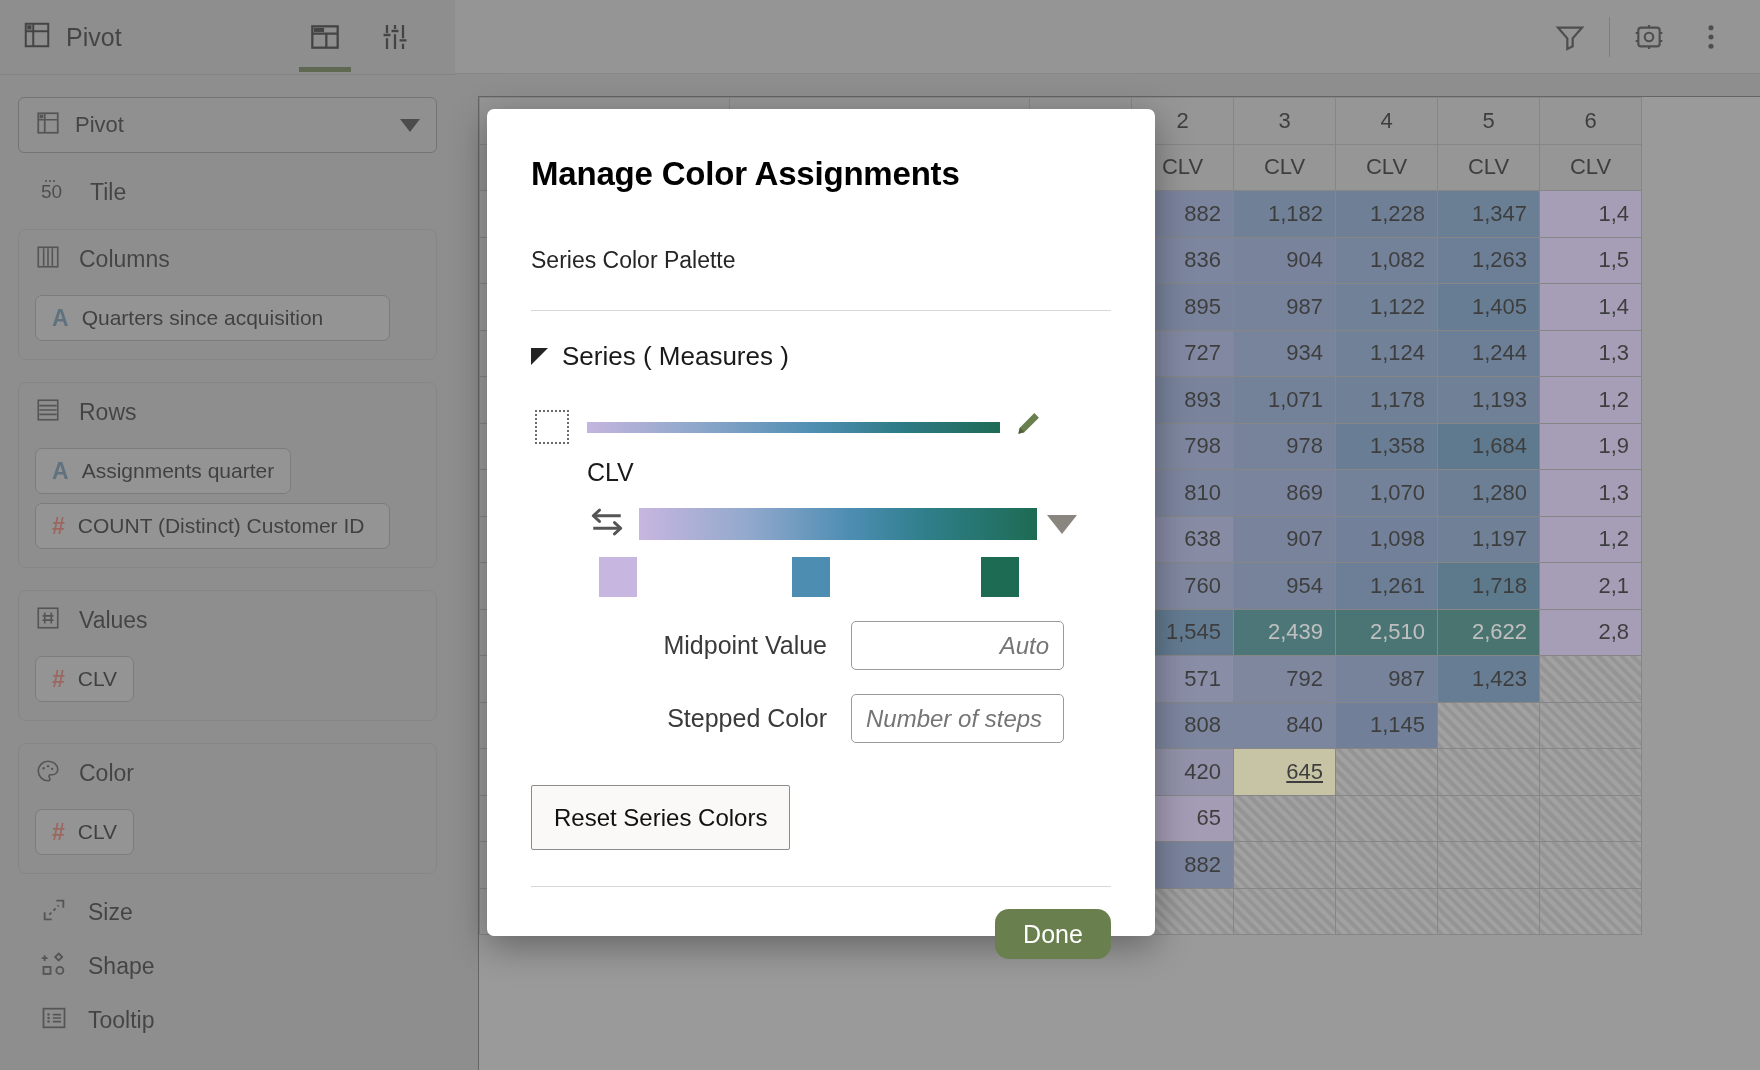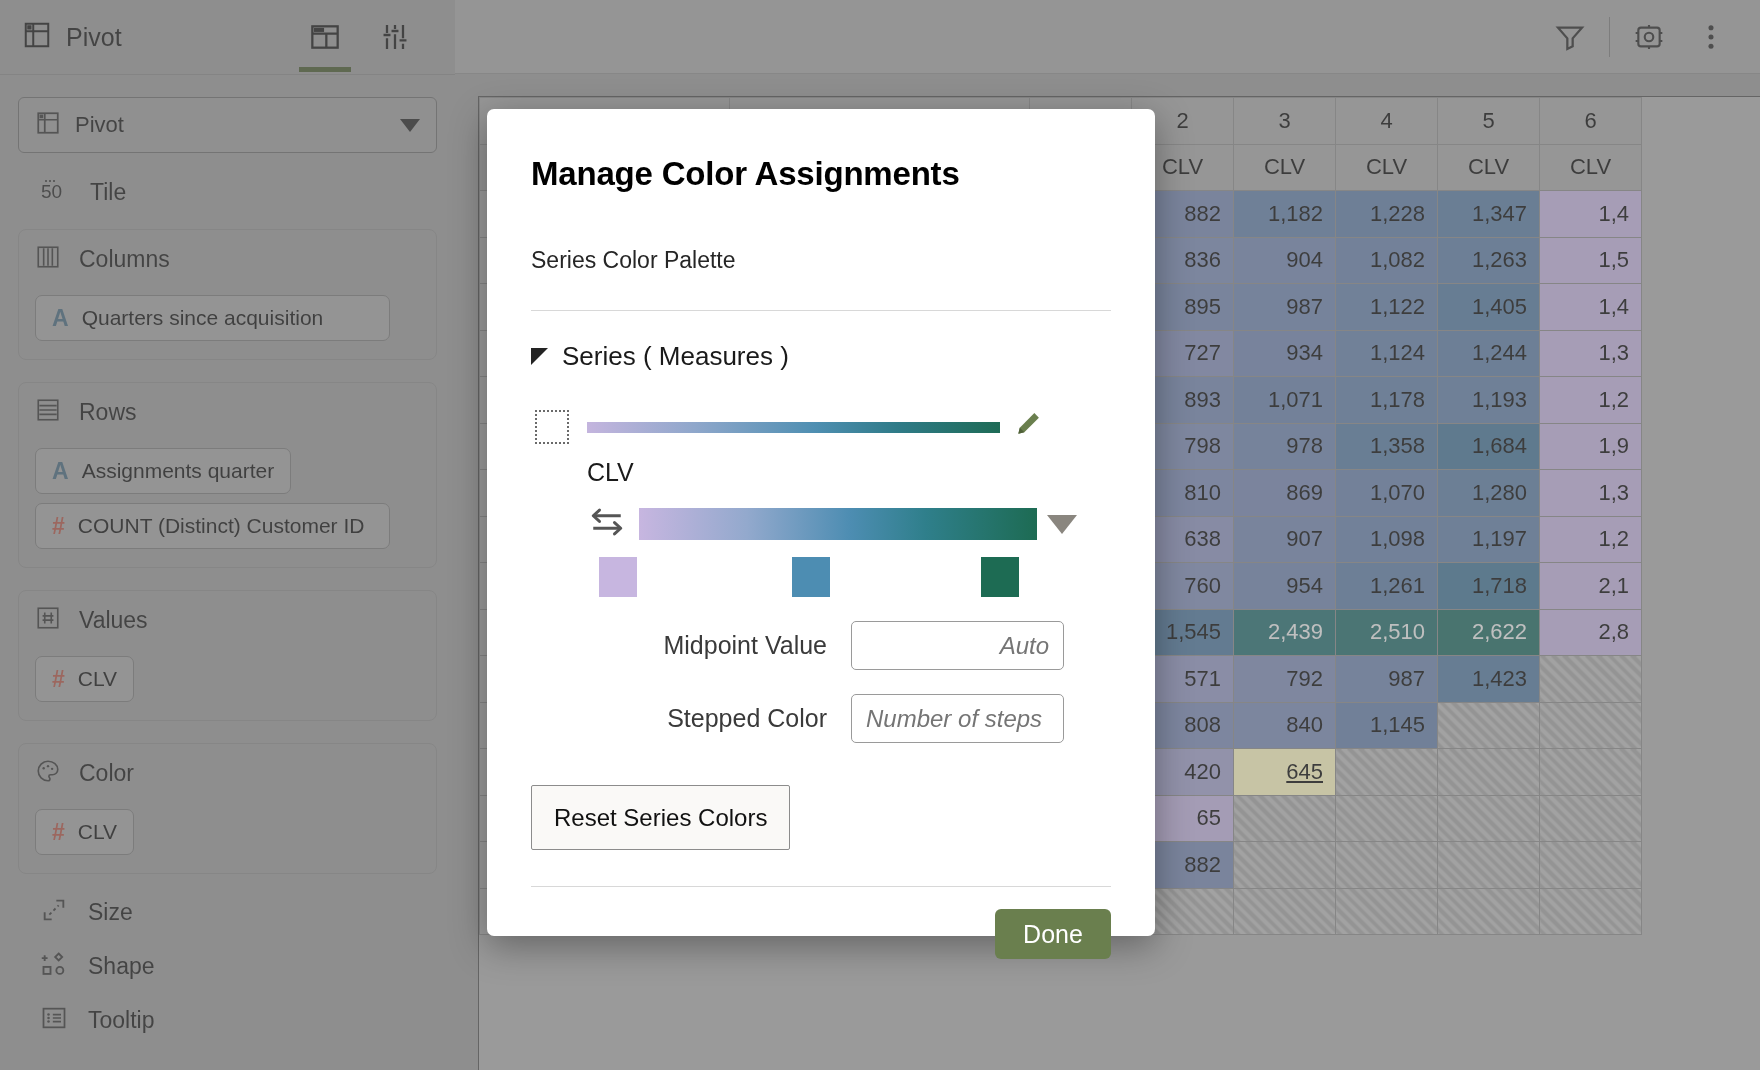--- a/index.html
+++ b/index.html
@@ -177,21 +177,21 @@
 
   .reset-btn {
     margin-top:42px; height:65px; padding:0 22px; border:1px solid #8c8c8c;
     border-radius:2px; background:#faf9f7; font-size:24px; color:#111;
     font-family:"Liberation Sans",sans-serif; cursor:pointer;
   }
 
   .modal-footer-hr { height:1px; background:#d8d8d8; margin-top:36px; }
   .done-wrap { display:flex; justify-content:flex-end; margin-top:22px; }
   .done-btn {
-    width:116px; height:50px; background:#6a7f4e; border:0; border-radius:6px;
+    width:116px; height:50px; background:#6a7f4e; border:0; border-radius:14px;
     color:#fff; font-size:25px; font-family:"Liberation Sans",sans-serif; cursor:pointer;
   }
 </style>
 </head>
 <body>
 
 <div id="app">
 
   <div class="dimmed">
 

